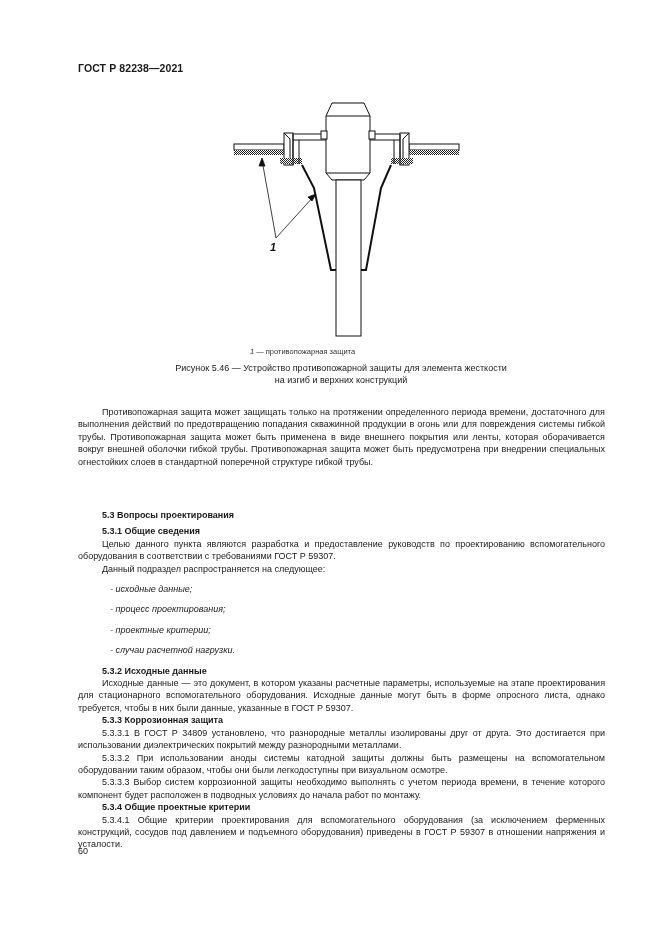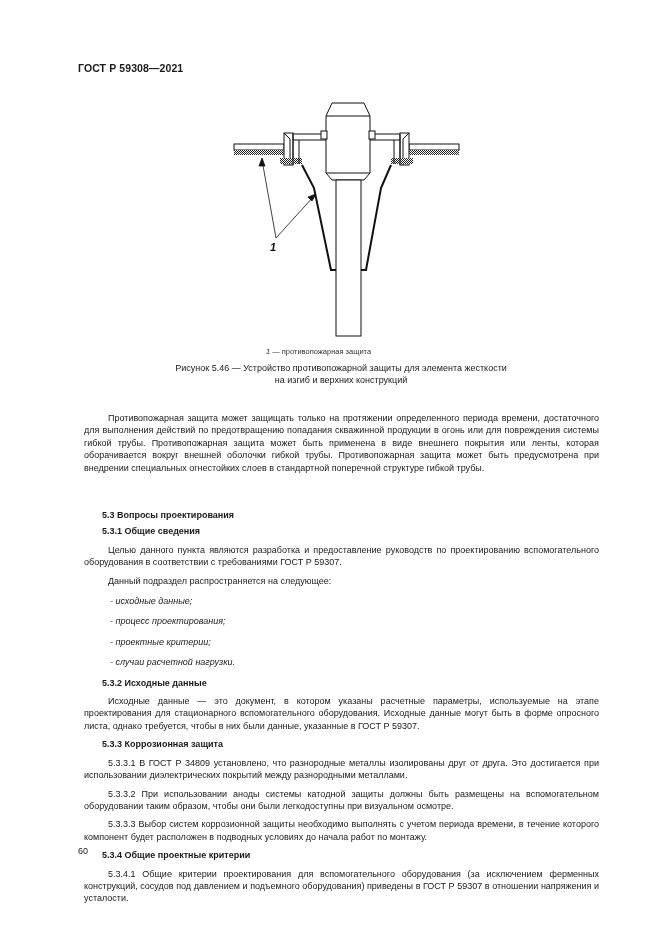--- a/index.html
+++ b/index.html
@@ -6,41 +6,41 @@
     body {
       width: 661px; height: 935px; position: relative; overflow: hidden;
       font-family: "Liberation Sans", sans-serif; color: #1a1a1a;
     }
     .header {
       position: absolute; left: 78px; top: 62px;
       font-size: 10.5px; font-weight: bold; letter-spacing: 0.1px;
     }
     .figure { position: absolute; left: 228px; top: 88px; width: 232px; height: 250px; }
     .legend {
-      position: absolute; left: 16px; width: 605px; top: 347px;
+      position: absolute; left: 0; width: 605px; top: 347px;
       text-align: center; font-size: 7.5px; color: #333;
     }
     .legend i { font-style: italic; }
     .caption {
       position: absolute; left: 150px; width: 382px; top: 362px;
       text-align: center; font-size: 9px; line-height: 12px; color: #1a1a1a;
     }
     .body-text {
       position: absolute; left: 78px; width: 527px;
       font-size: 9px; line-height: 12.4px; text-align: justify;
     }
-    .para { margin: 6px; text-indent: 24px; text-align: justify; }
+    .para { margin: 0; text-indent: 24px; text-align: justify; }
     .heading { margin: 0; padding-left: 24px; font-weight: bold; }
     .list-item { margin: 8px; padding-left: 24px; font-style: italic; }
     .page-number { position: absolute; left: 78px; top: 846px; font-size: 9px; }
   </style>
 </head>
 <body>
 
-<div class="header">ГОСТ Р 59308—2021</div>
+<div class="header">ГОСТ Р 82238—2021</div>
 
 <svg class="figure" viewBox="0 0 232 250" xmlns="http://www.w3.org/2000/svg">
   <defs>
     <pattern id="dots" width="2" height="2" patternUnits="userSpaceOnUse">
       <rect width="2" height="2" fill="#ffffff"></rect>
       <rect width="1" height="1" fill="#222"></rect>
       <rect x="1" y="1" width="1" height="1" fill="#222"></rect>
     </pattern>
   </defs>
   <g fill="none" stroke="#111" stroke-width="1">

